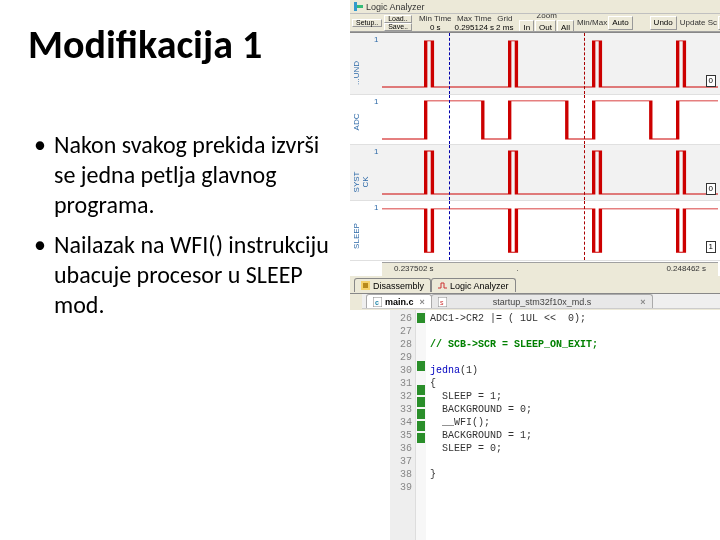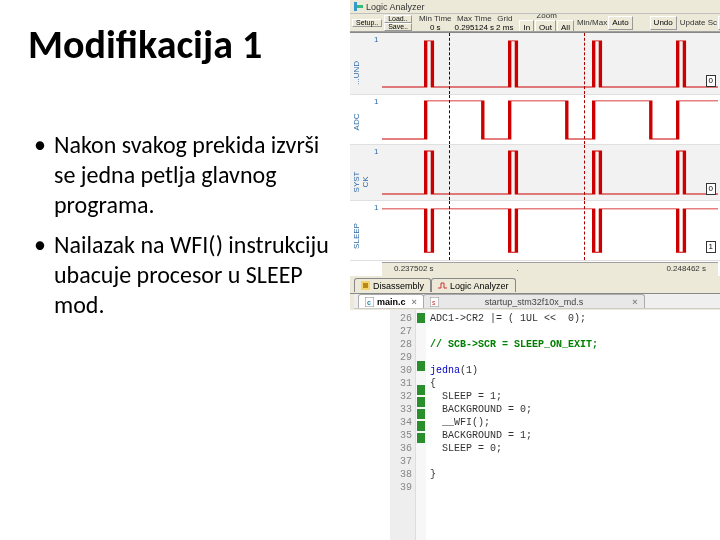--- a/index.html
+++ b/index.html
@@ -160,21 +160,21 @@
     border:1px solid #888;
     border-bottom:none;
     border-radius:3px 3px 0 0;
     background:#ece9d8;
     cursor:pointer;
   }
   .tab svg { margin-right:3px; }
   
   .filetabs {
     position:absolute;
-    top:294px; left:4px; right:0;
+    top:294px; left:12px; right:0;
     height:15px;
     background:#efefef;
     display:flex;
     align-items:flex-end;
     padding-left:4px;
     border-bottom:1px solid #ccc;
     font-size:9px;
   }
   .filetab {
     display:flex; align-items:center;

